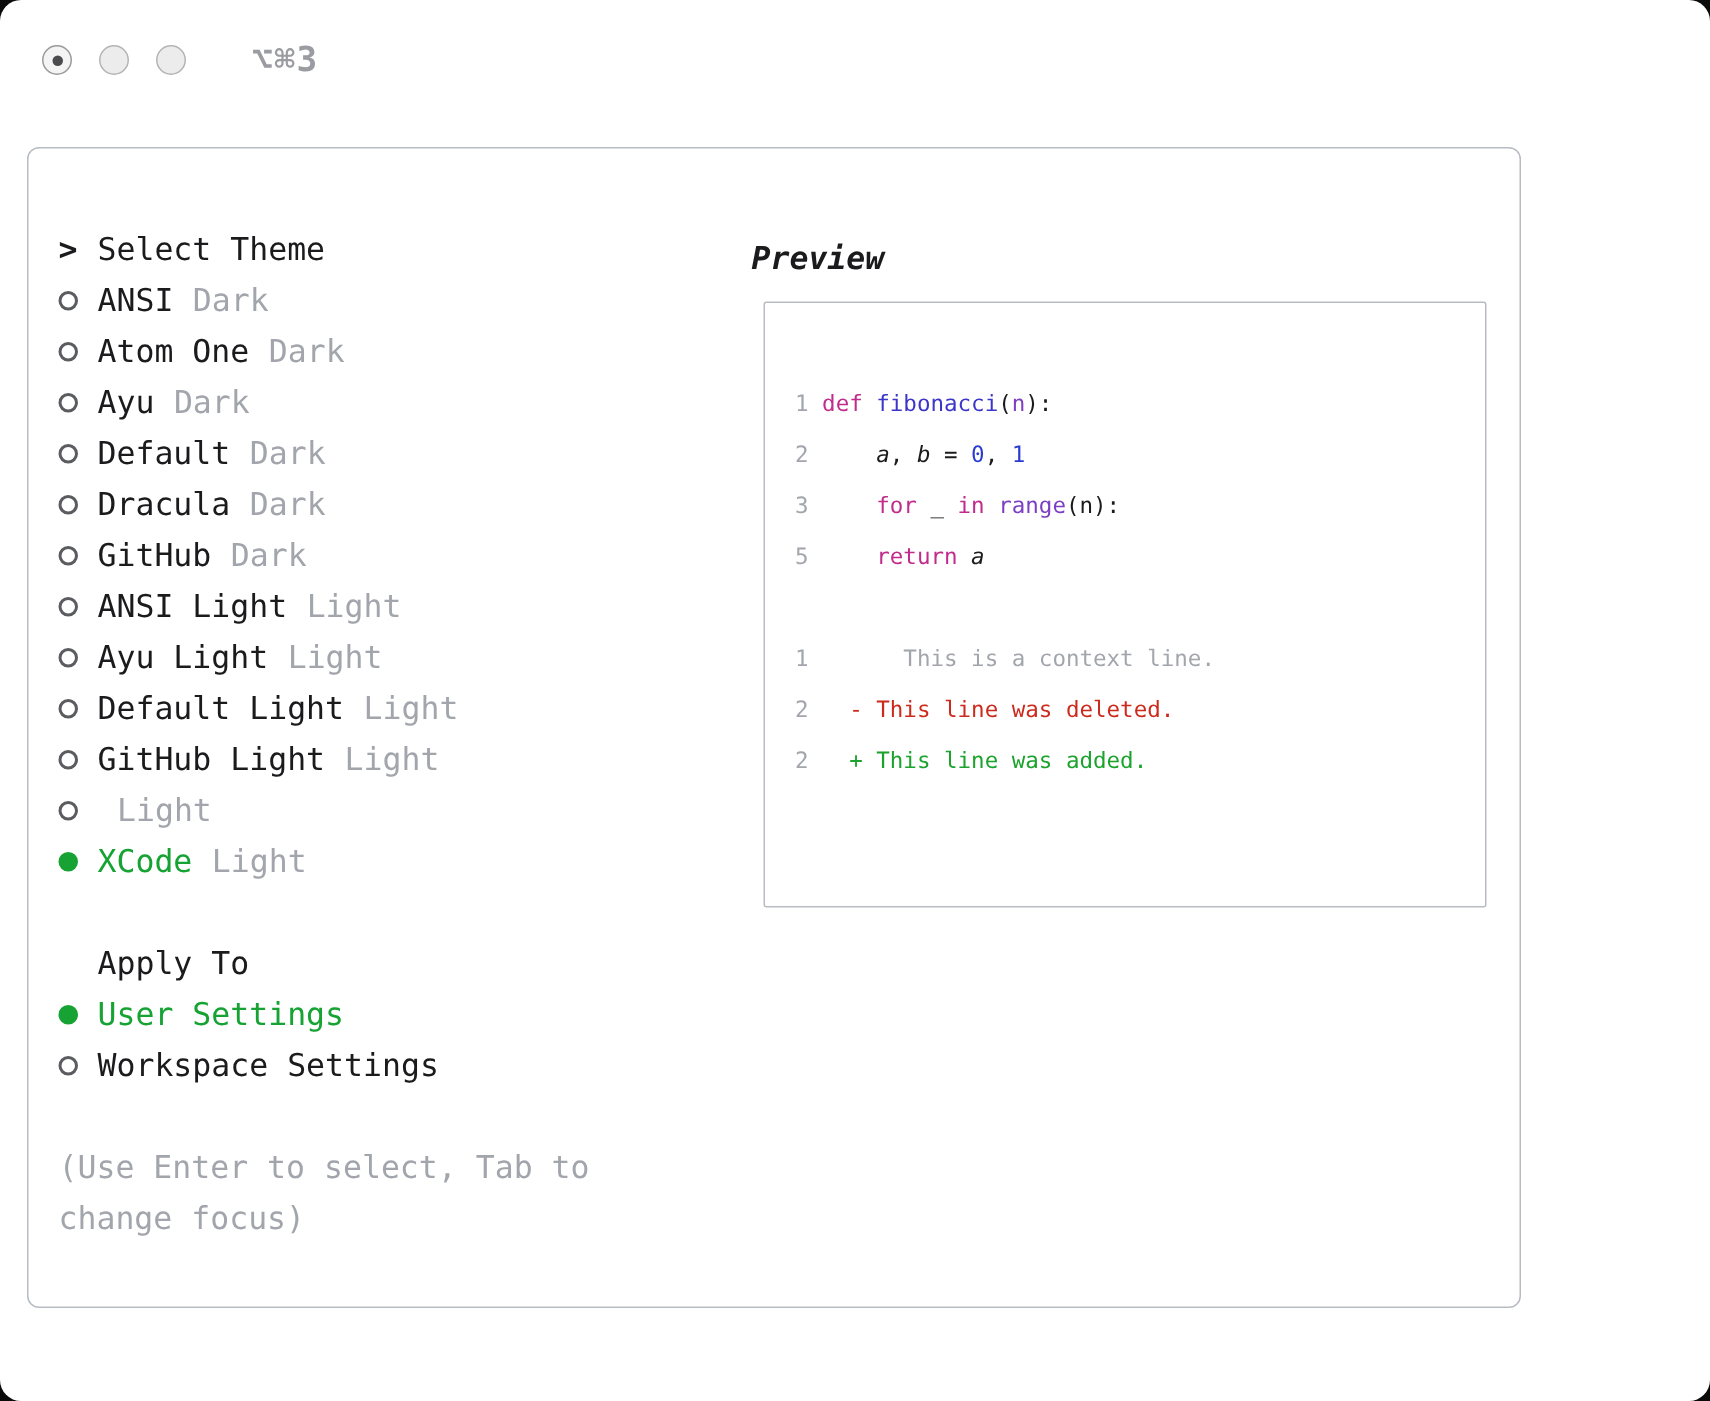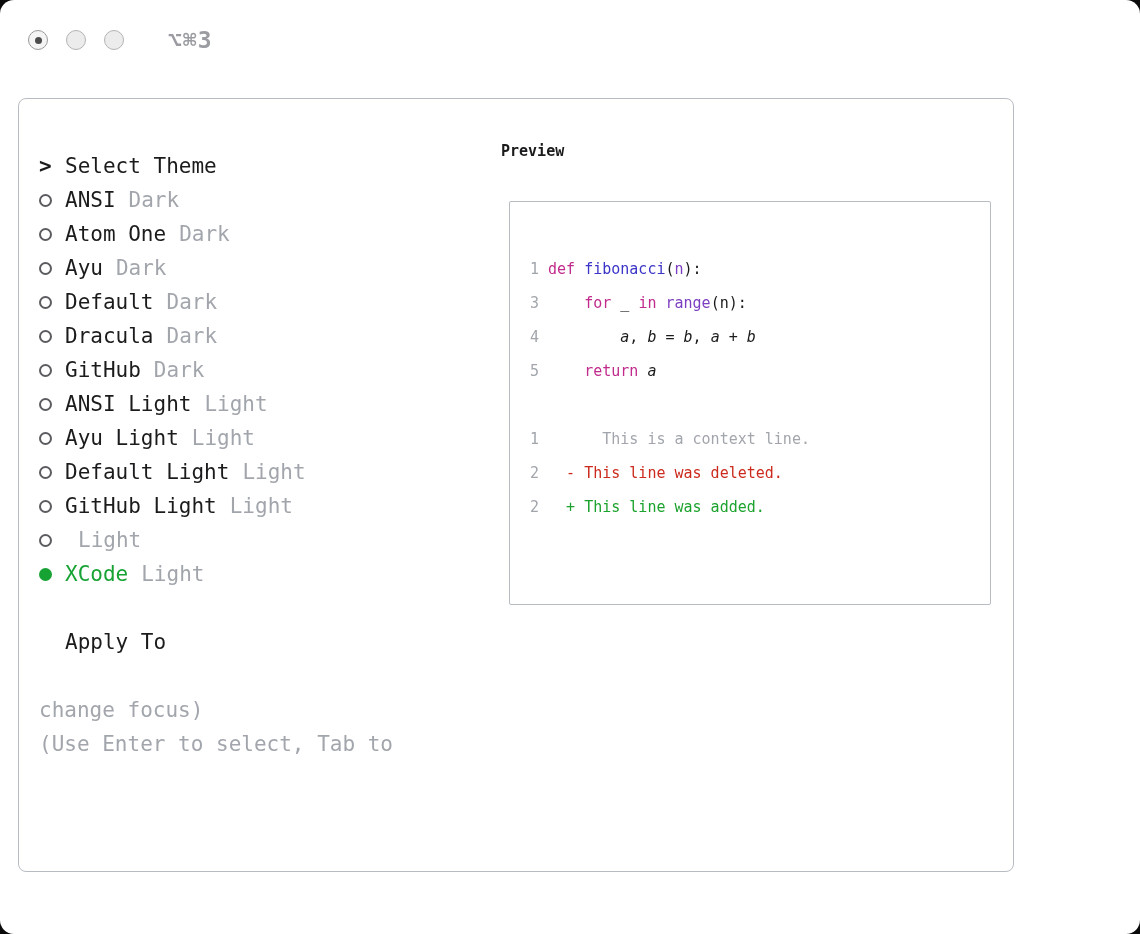--- a/index.html
+++ b/index.html
@@ -28,22 +28,22 @@
   .marker{width:26px;flex:0 0 26px;display:flex;align-items:center;}
   .prompt{font-weight:700;}
   .title-text{font-weight:400;}
   .radio{width:13px;height:13px;border-radius:50%;border:2px solid #5b5c60;box-sizing:border-box;}
   .radio.sel{background:var(--accent-green,#17a334);border-color:var(--accent-green,#17a334);}
   .name.sel{color:var(--accent-green,#17a334);}
   .variant{color:var(--muted-gray,#a2a6ac);margin-left:13px;}
   .hint{color:var(--muted-gray,#a2a6ac);height:34px;display:flex;align-items:center;}
 
   
-  .preview-title{position:absolute;left:482px;top:35px;font-size:15px;line-height:34px;
-    font-weight:700;color:var(--text,#1b1b1d);}
+  .preview-title{position:absolute;left:482px;top:56px;font-size:21px;line-height:34px;
+    font-weight:700;color:var(--text,#1b1b1d);font-style:italic;}
   .preview-box{position:absolute;left:490px;top:102px;width:480px;height:402px;
     border:1px solid var(--border,#b7bcc3);border-radius:2px;background:#fff;}
   .code{position:absolute;left:20px;top:50px;font-size:15px;line-height:34px;color:var(--text,#1b1b1d);}
   .codeline{white-space:pre;height:34px;}
   .c-ln{color:var(--muted-gray,#a2a6ac);}
   .c-p{color:inherit;}
   .c-kw{color:var(--syntax-keyword,#c12b8c);}
   .c-fn{color:var(--syntax-function,#3b35c8);}
   .c-num{color:var(--syntax-number,#2a3bd0);}
   .c-call{color:var(--syntax-call,#7d3fc1);}
@@ -158,33 +158,47 @@
             </span>
             <span class="name sel">XCode</span>
             <span class="variant">Light</span>
           </div>
         </div>
       <div class="row"></div>
       <div class="row">
         <span class="marker"></span>
         <span class="title-text">Apply To</span>
       </div>
+      <div id="apply-list">
+          <div class="row">
+            <span class="marker">
+              <span class="radio sel"></span>
+            </span>
+            <span class="name sel">User Settings</span>
+          </div>
+          <div class="row">
+            <span class="marker">
+              <span class="radio"></span>
+            </span>
+            <span class="name">Workspace Settings</span>
+          </div>
+        </div>
       <div class="row"></div>
       <div id="hint">
+          <div class="hint">(Use Enter to select, Tab to</div>
           <div class="hint">change focus)</div>
-          <div class="hint">(Use Enter to select, Tab to</div>
         </div>
     </div>
 
     <div class="preview-title">Preview</div>
     <div class="preview-box">
       <div class="code" id="code">
           <div class="codeline"><span class="c-ln">1 </span><span class="c-kw">def</span><span class="c-p"> </span><span class="c-fn">fibonacci</span><span class="c-p">(</span><span class="c-call">n</span><span class="c-p">):</span></div>
+          <div class="codeline"><span class="c-ln">2 </span><span class="c-p">    </span><span class="c-var">a</span><span class="c-p">, </span><span class="c-var">b</span><span class="c-p"> = </span><span class="c-num">0</span><span class="c-p">, </span><span class="c-num">1</span></div>
           <div class="codeline"><span class="c-ln">3 </span><span class="c-p">    </span><span class="c-kw">for</span><span class="c-p"> </span><span class="c-var">_</span><span class="c-p"> </span><span class="c-kw">in</span><span class="c-p"> </span><span class="c-call">range</span><span class="c-p">(n):</span></div>
-          <div class="codeline"><span class="c-ln">4 </span><span class="c-p">        </span><span class="c-var">a</span><span class="c-p">, </span><span class="c-var">b</span><span class="c-p"> = </span><span class="c-var">b</span><span class="c-p">, </span><span class="c-var">a</span><span class="c-p"> + </span><span class="c-var">b</span></div>
           <div class="codeline"><span class="c-ln">5 </span><span class="c-p">    </span><span class="c-kw">return</span><span class="c-p"> </span><span class="c-var">a</span></div>
           <div class="codeline"><span class="c-ln">  </span></div>
           <div class="codeline"><span class="c-ln">1 </span><span class="c-ctx">      This is a context line.</span></div>
           <div class="codeline"><span class="c-ln">2 </span><span class="c-del">  - This line was deleted.</span></div>
           <div class="codeline"><span class="c-ln">2 </span><span class="c-add">  + This line was added.</span></div>
         </div>
     </div>
 
   </div>
 </div>

